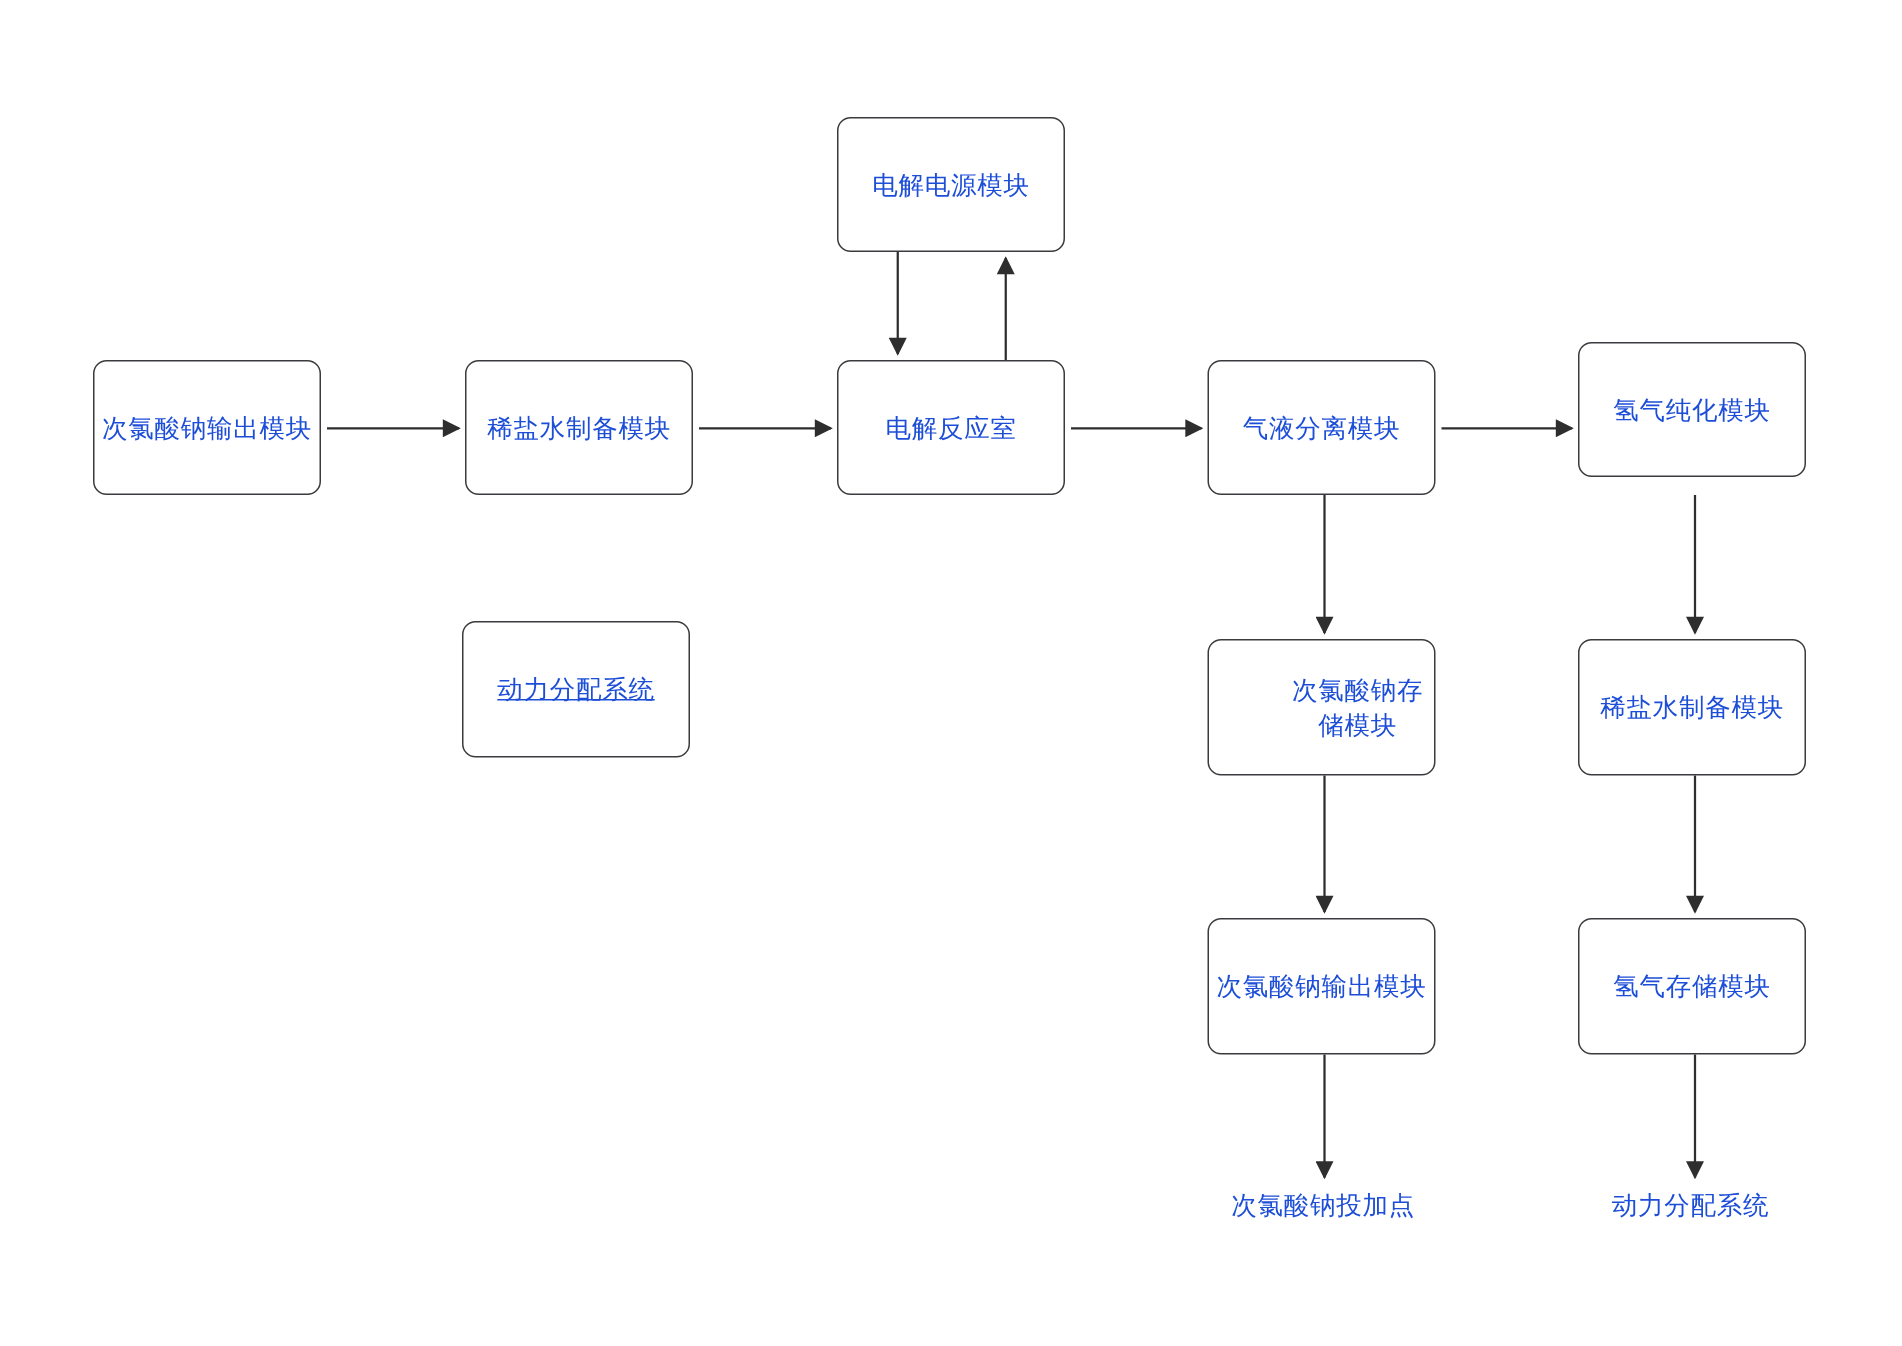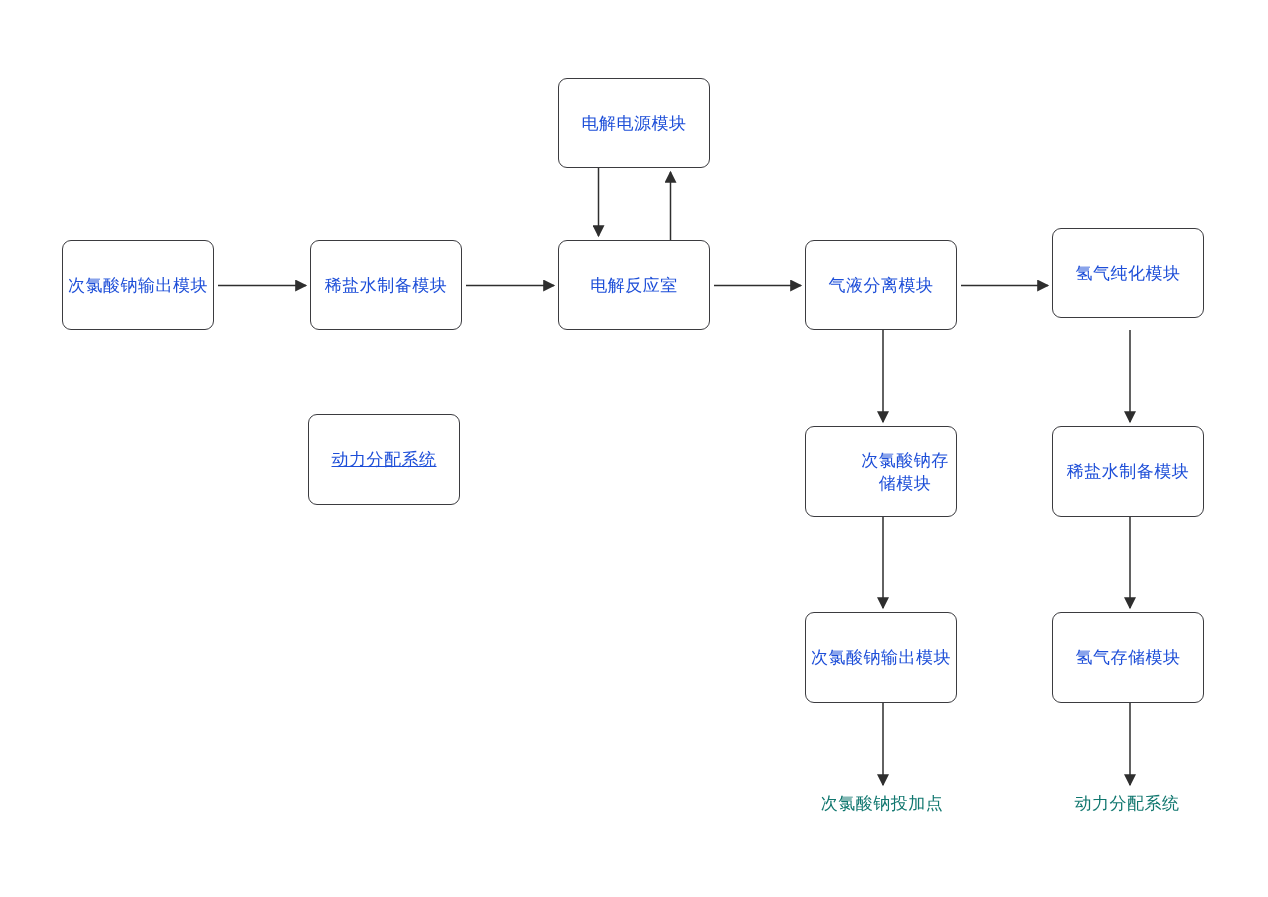--- a/index.html
+++ b/index.html
@@ -36,21 +36,21 @@
     justify-content: center;
     font-size: 17px;
     color: #1d4ed8;
     text-align: center;
     letter-spacing: 0.5px;
   }
   .endpoint-label {
     position: absolute;
     transform: translateX(-50%);
     font-size: 17px;
-    color: #0f766e;
+    color: #1d4ed8;
     white-space: nowrap;
     letter-spacing: 0.5px;
   }
   
   .n-power        { left: 558px;  top: 78px;  }
   .n-satbrine     { left: 62px;   top: 240px; }
   .n-dilbrine     { left: 310px;  top: 240px; }
   .n-chamber      { left: 558px;  top: 240px; }
   .n-gasliq       { left: 805px;  top: 240px; text-align: right; }
   .n-h2pure       { left: 1052px; top: 228px; }

